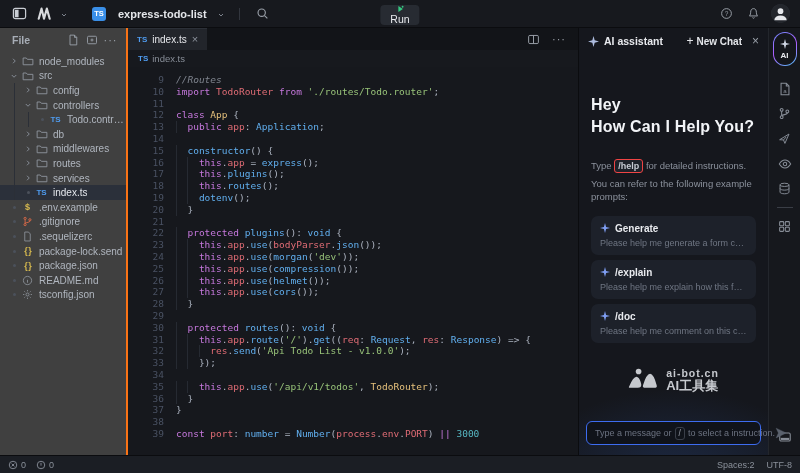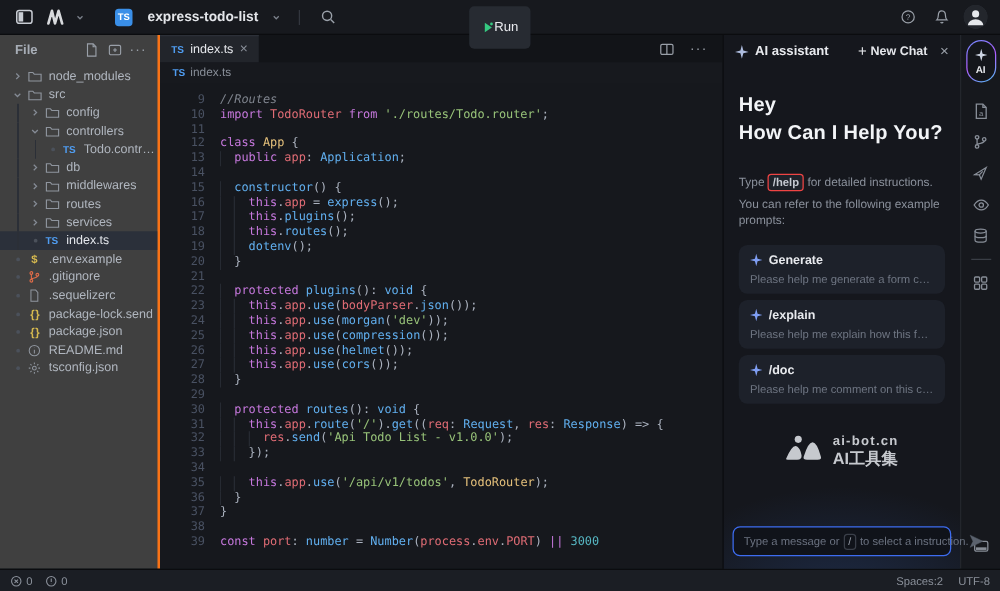--- a/index.html
+++ b/index.html
@@ -10,21 +10,21 @@
   
   .topbar { height:28px; flex:0 0 28px; background:#17191e; display:flex; align-items:center; padding:0 10px; position:relative; border-bottom:1px solid #0b0c0f; }
   .tb-left { display:flex; align-items:center; gap:8px; }
   .icon-btn { display:inline-flex; align-items:center; justify-content:center; width:18px; height:18px; color:#9aa0a9; border-radius:4px; cursor:pointer; }
   .icon-btn svg { display:block; }
   .logo { color:#dcdee2; display:flex; align-items:center; }
   .chev { color:#7c828c; }
   .ts-badge { width:14px; height:14px; border-radius:3px; background:#3a8fe8; color:#fff; font-size:7.5px; font-weight:bold; display:inline-flex; align-items:center; justify-content:center; }
   .project-name { font-size:11px; color:#e4e6ea; font-weight:600; margin:0 2px 0 4px; }
   .tb-divider { width:1px; height:12px; background:#32363e; margin:0 6px; }
-  .run-btn { position:absolute; left:50%; transform:translateX(-50%); top:5px; height:34px; background:#272b32; border-radius:4px; display:flex; align-items:center; gap:0; padding:0 10px; cursor:pointer; }
+  .run-btn { position:absolute; left:50%; transform:translateX(-50%); top:5px; height:20px; background:#272b32; border-radius:4px; display:flex; align-items:center; gap:0; padding:0 10px; cursor:pointer;flex-direction:column; }
   .run-btn span { font-size:10.5px; color:#e8eaee; }
   .tb-right { margin-left:auto; display:flex; align-items:center; gap:9px; }
   .avatar { width:19px; height:19px; border-radius:50%; background:#2c3038; overflow:hidden; display:flex; align-items:center; justify-content:center; }
 
   
   .main { flex:1; display:flex; min-height:0; }
 
   
   .sidebar { width:128px; flex:0 0 128px; background:#404040; border-right:2px solid #f97316; display:flex; flex-direction:column; }
   .sb-header { height:22px; display:flex; align-items:center; padding:2px 8px 0 12px; }
@@ -69,21 +69,21 @@
   .aipanel { width:190px; flex:0 0 190px; background:#15171d; border-left:1px solid #0b0c0f; display:flex; flex-direction:column; position:relative; }
   .aipanel::after { content:""; position:absolute; left:0; right:0; bottom:0; height:150px; background:radial-gradient(ellipse 120% 90% at 50% 115%, rgba(45,80,150,.32), transparent 65%); pointer-events:none; }
   .ai-header { height:26px; flex:0 0 26px; display:flex; align-items:center; gap:5px; padding:0 9px; }
   .ai-title { font-size:10.5px; font-weight:700; color:#e8eaee; }
   .ai-header-right { margin-left:auto; display:flex; align-items:center; gap:6px; }
   .newchat { display:flex; align-items:center; gap:3px; cursor:pointer; color:#e4e6ea; }
   .newchat .plus { font-size:12px; line-height:1; }
   .newchat .nc-label { font-size:10px; font-weight:600; }
   .ai-close { color:#9aa0a9; font-size:12px; cursor:pointer; margin-left:4px; }
   .ai-body { flex:1; padding:0 12px; overflow:hidden; position:relative; }
-  .greeting { margin-top:20px; font-size:16px; font-weight:800; color:#f2f4f7; line-height:1.35; letter-spacing:.2px; }
+  .greeting { margin-top:40px; font-size:16px; font-weight:800; color:#f2f4f7; line-height:1.35; letter-spacing:.2px; }
   .help-line { margin-top:22px; font-size:9.5px; color:#8b919c; }
   .kbd { display:inline-block; border:1px solid #ef4444; background:#1e222a; border-radius:3px; padding:0 3px; font-size:9px; color:#c6cad2; font-weight:700; line-height:12px; }
   .refer-line { margin-top:5px; font-size:9.5px; color:#8b919c; line-height:1.35; }
   .prompts { margin-top:12px; display:flex; flex-direction:column; gap:5px; }
   .pcard { background:#1d212a; border-radius:7px; padding:7px 9px; cursor:pointer; }
   .phead { display:flex; align-items:flex-start; gap:5px; }
   .psparkle { color:#7f9ef3; display:inline-flex; }
   .plabel { font-size:10px; font-weight:700; color:#e8eaee; }
   .pdesc { margin-top:4px; font-size:9px; color:#6f7683; white-space:nowrap; overflow:hidden; text-overflow:ellipsis; }
   .watermark { margin-top:24px; display:flex; align-items:center; justify-content:center; gap:8px; opacity:.92; }

